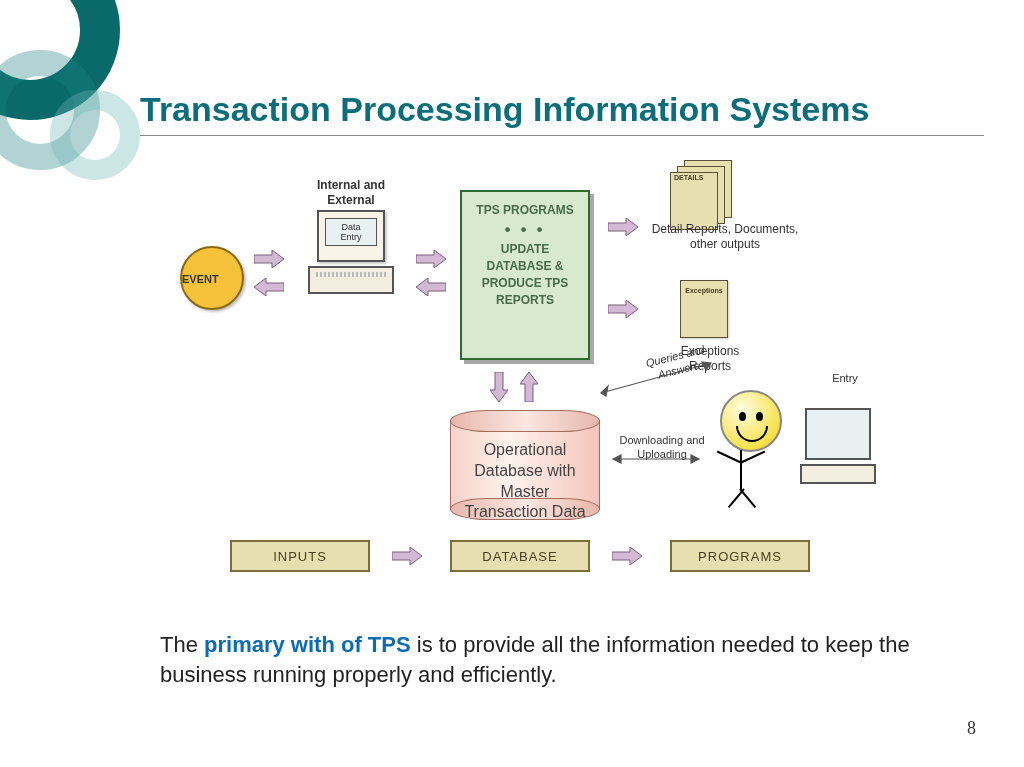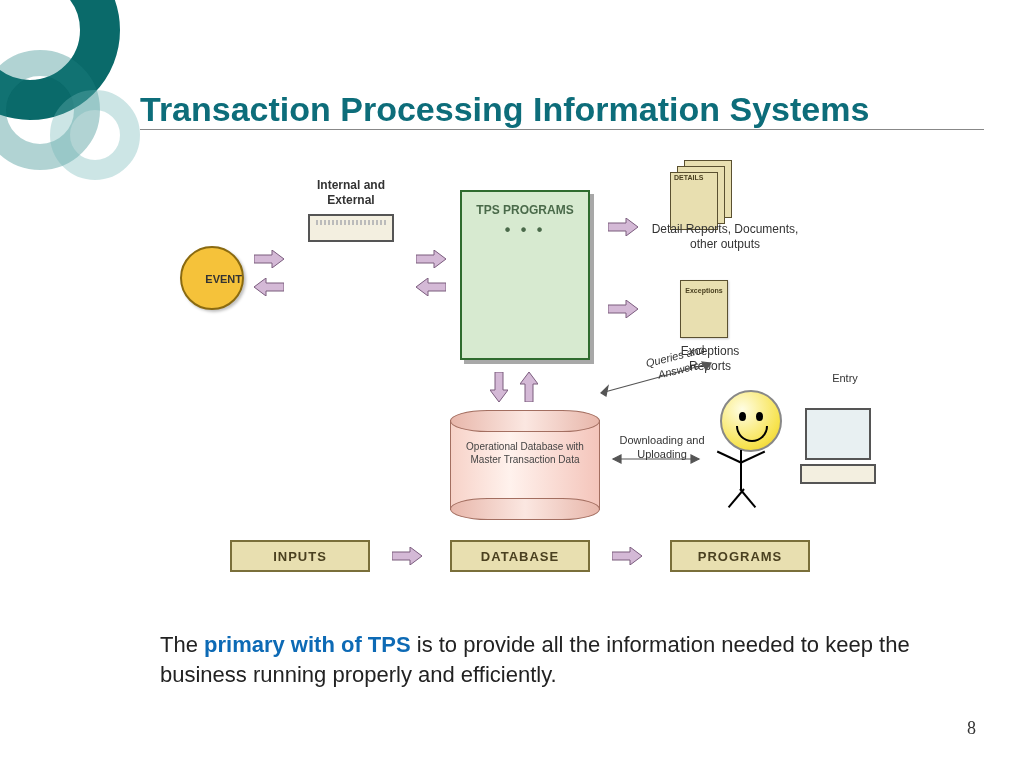--- a/index.html
+++ b/index.html
@@ -30,20 +30,21 @@
 
   .slide-title {
     position: absolute;
     top: 90px;
     left: 140px;
     right: 40px;
     font-size: 34px;
     font-weight: bold;
     color: #0d6d7a;
     border-bottom: 1px solid #888;
+    padding-bottom: 6px;
   }
 
   .diagram {
     position: absolute;
     top: 150px;
     left: 160px;
     width: 740px;
     height: 430px;
     font-family: Arial, sans-serif;
     font-size: 12px;
@@ -59,21 +60,21 @@
   .event {
     position: absolute;
     top: 96px;
     left: 20px;
     width: 64px;
     height: 64px;
     border-radius: 50%;
     background: #f5c23a;
     border: 2px solid #8a6a10;
     box-shadow: 2px 2px 3px rgba(0,0,0,0.25);
-    text-align: right;
+    text-align: left;
     line-height: 62px;
     font-size: 11px;
     font-weight: bold;
     color: #333;
   }
 
   
   .terminal {
     position: absolute;
     top: 60px;
@@ -199,21 +200,21 @@
     bottom: 0; left: 0; right: 0;
     height: 22px;
     background: linear-gradient(90deg, #e8b7ab, #fbe7e1 50%, #e8b7ab);
     border: 1.5px solid #a36e60;
     border-radius: 50% / 100%;
   }
   .db-label {
     position: absolute;
     top: 30px; left: 8px; right: 8px;
     text-align: center;
-    font-size: 10px;
+    font-size: 16px;
     color: #444;
     line-height: 1.3;
   }
 
   
   .user-group {
     position: absolute;
     top: 230px;
     left: 550px;
     width: 180px;
@@ -289,21 +290,21 @@
   
   .flow-box {
     position: absolute;
     top: 390px;
     width: 140px;
     height: 32px;
     background: #e8dfb0;
     border: 2px solid #7a6f3a;
     text-align: center;
     line-height: 30px;
-    font-weight: bold;
+    font-weight: normal;
     font-size: 13px;
     color: #4a4020;
     letter-spacing: 1px;
   }
   .flow-inputs { left: 70px; }
   .flow-processes { left: 290px; }
   .flow-outputs { left: 510px; }
 
   
   .thick-arrow {
@@ -372,37 +373,41 @@
       </svg>
   </div>
   <div class="thick-arrow ta-left" style="top:128px;left:94px;">
     <svg viewBox="0 0 30 18">
         <path d="M30 5 L12 5 L12 0 L0 9 L12 18 L12 13 L30 13 Z"></path>
       </svg>
   </div>
 
   <div class="label" style="top:28px;left:138px;width:106px;font-weight:bold;">Internal and<br>External</div>
   <div class="terminal">
+    <div class="monitor">
+      <div class="screen">Data<br>Entry</div>
+    </div>
     <div class="base"></div>
   </div>
 
   <div class="thick-arrow ta-right" style="top:100px;left:256px;">
     <svg viewBox="0 0 30 18">
         <path d="M0 5 L18 5 L18 0 L30 9 L18 18 L18 13 L0 13 Z"></path>
       </svg>
   </div>
   <div class="thick-arrow ta-left" style="top:128px;left:256px;">
     <svg viewBox="0 0 30 18">
         <path d="M30 5 L12 5 L12 0 L0 9 L12 18 L12 13 L30 13 Z"></path>
       </svg>
   </div>
 
   <div class="tps-box">
     <div>TPS PROGRAMS</div>
     <div class="dots">• • •</div>
+    <div>UPDATE DATABASE &amp; PRODUCE TPS REPORTS</div>
   </div>
 
   <div class="thick-arrow ta-right" style="top:68px;left:448px;">
     <svg viewBox="0 0 30 18">
         <path d="M0 5 L18 5 L18 0 L30 9 L18 18 L18 13 L0 13 Z"></path>
       </svg>
   </div>
   <div class="thick-arrow ta-right" style="top:150px;left:448px;">
     <svg viewBox="0 0 30 18">
         <path d="M0 5 L18 5 L18 0 L30 9 L18 18 L18 13 L0 13 Z"></path>

